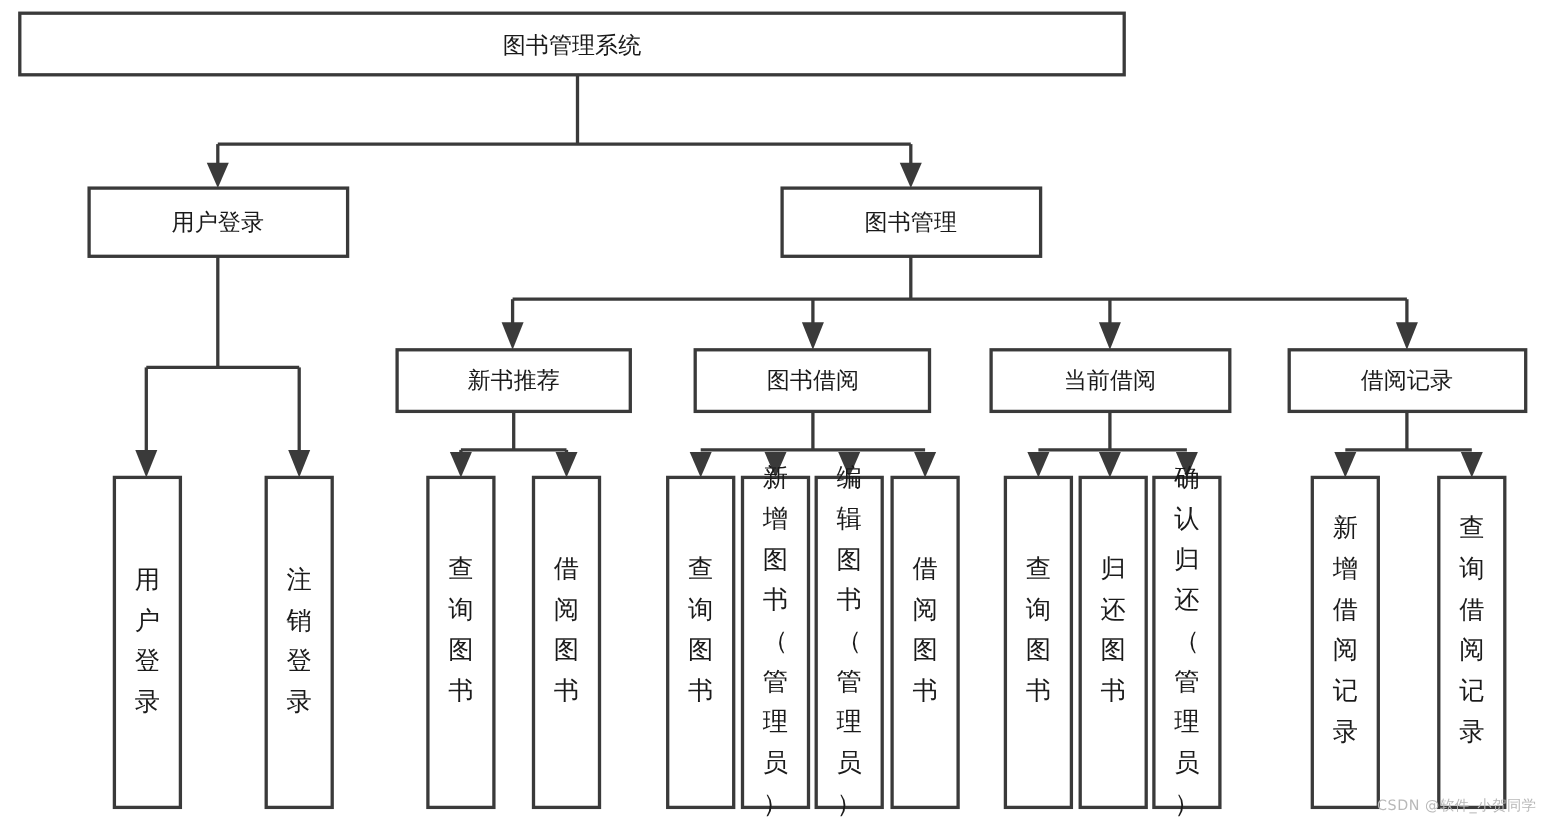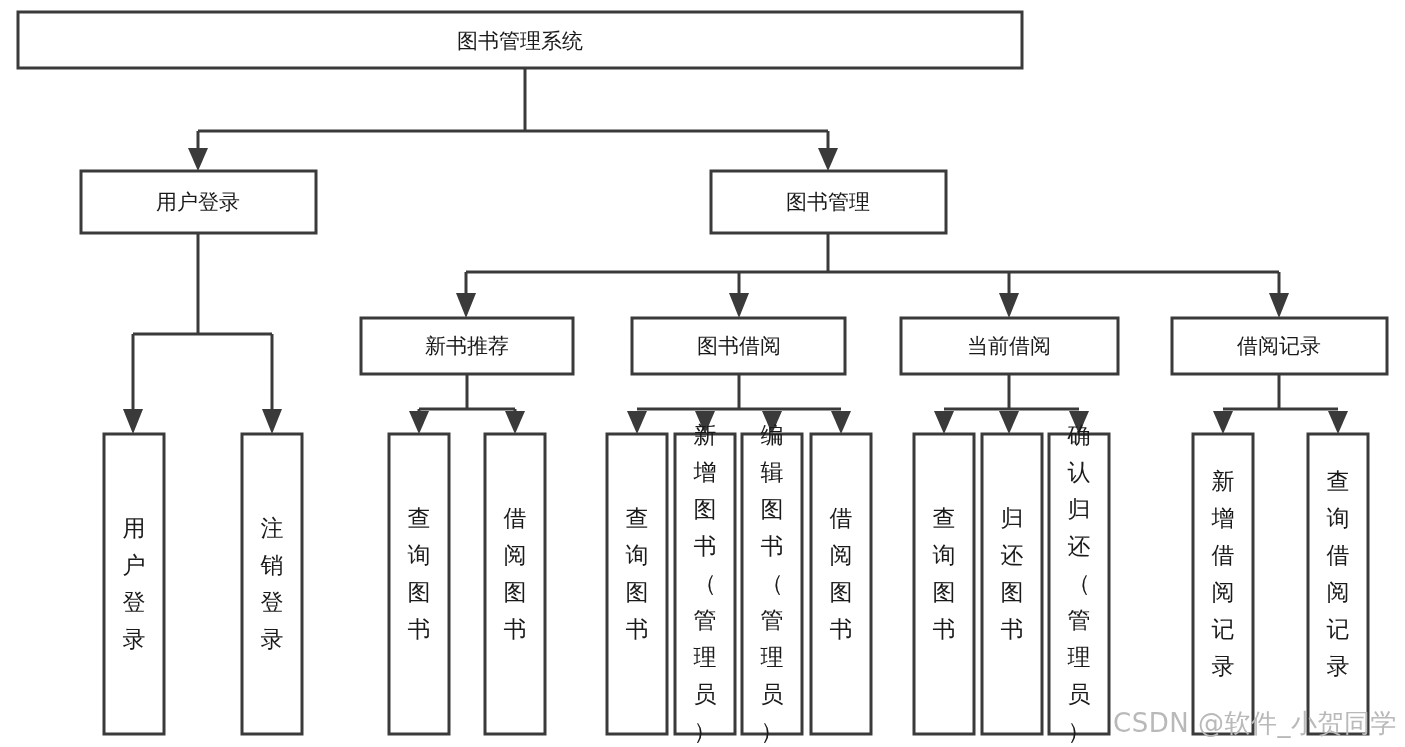--- a/index.html
+++ b/index.html
@@ -56,21 +56,21 @@
     fill: #1a1a1a;
     text-anchor: middle;
     dominant-baseline: middle;
     white-space: pre;
   }
   .watermark-text {
     position: absolute;
     right: 8px;
     bottom: 6px;
     font-family: "DejaVu Sans", "Liberation Sans", sans-serif;
-    font-size: 26px;
+    font-size: 13px;
     color: #b9b9b9;
     letter-spacing: 0.5px;
     pointer-events: none;
     white-space: pre;
     text-align: center;
   }
 </style>
 </head>
 <body>
 

